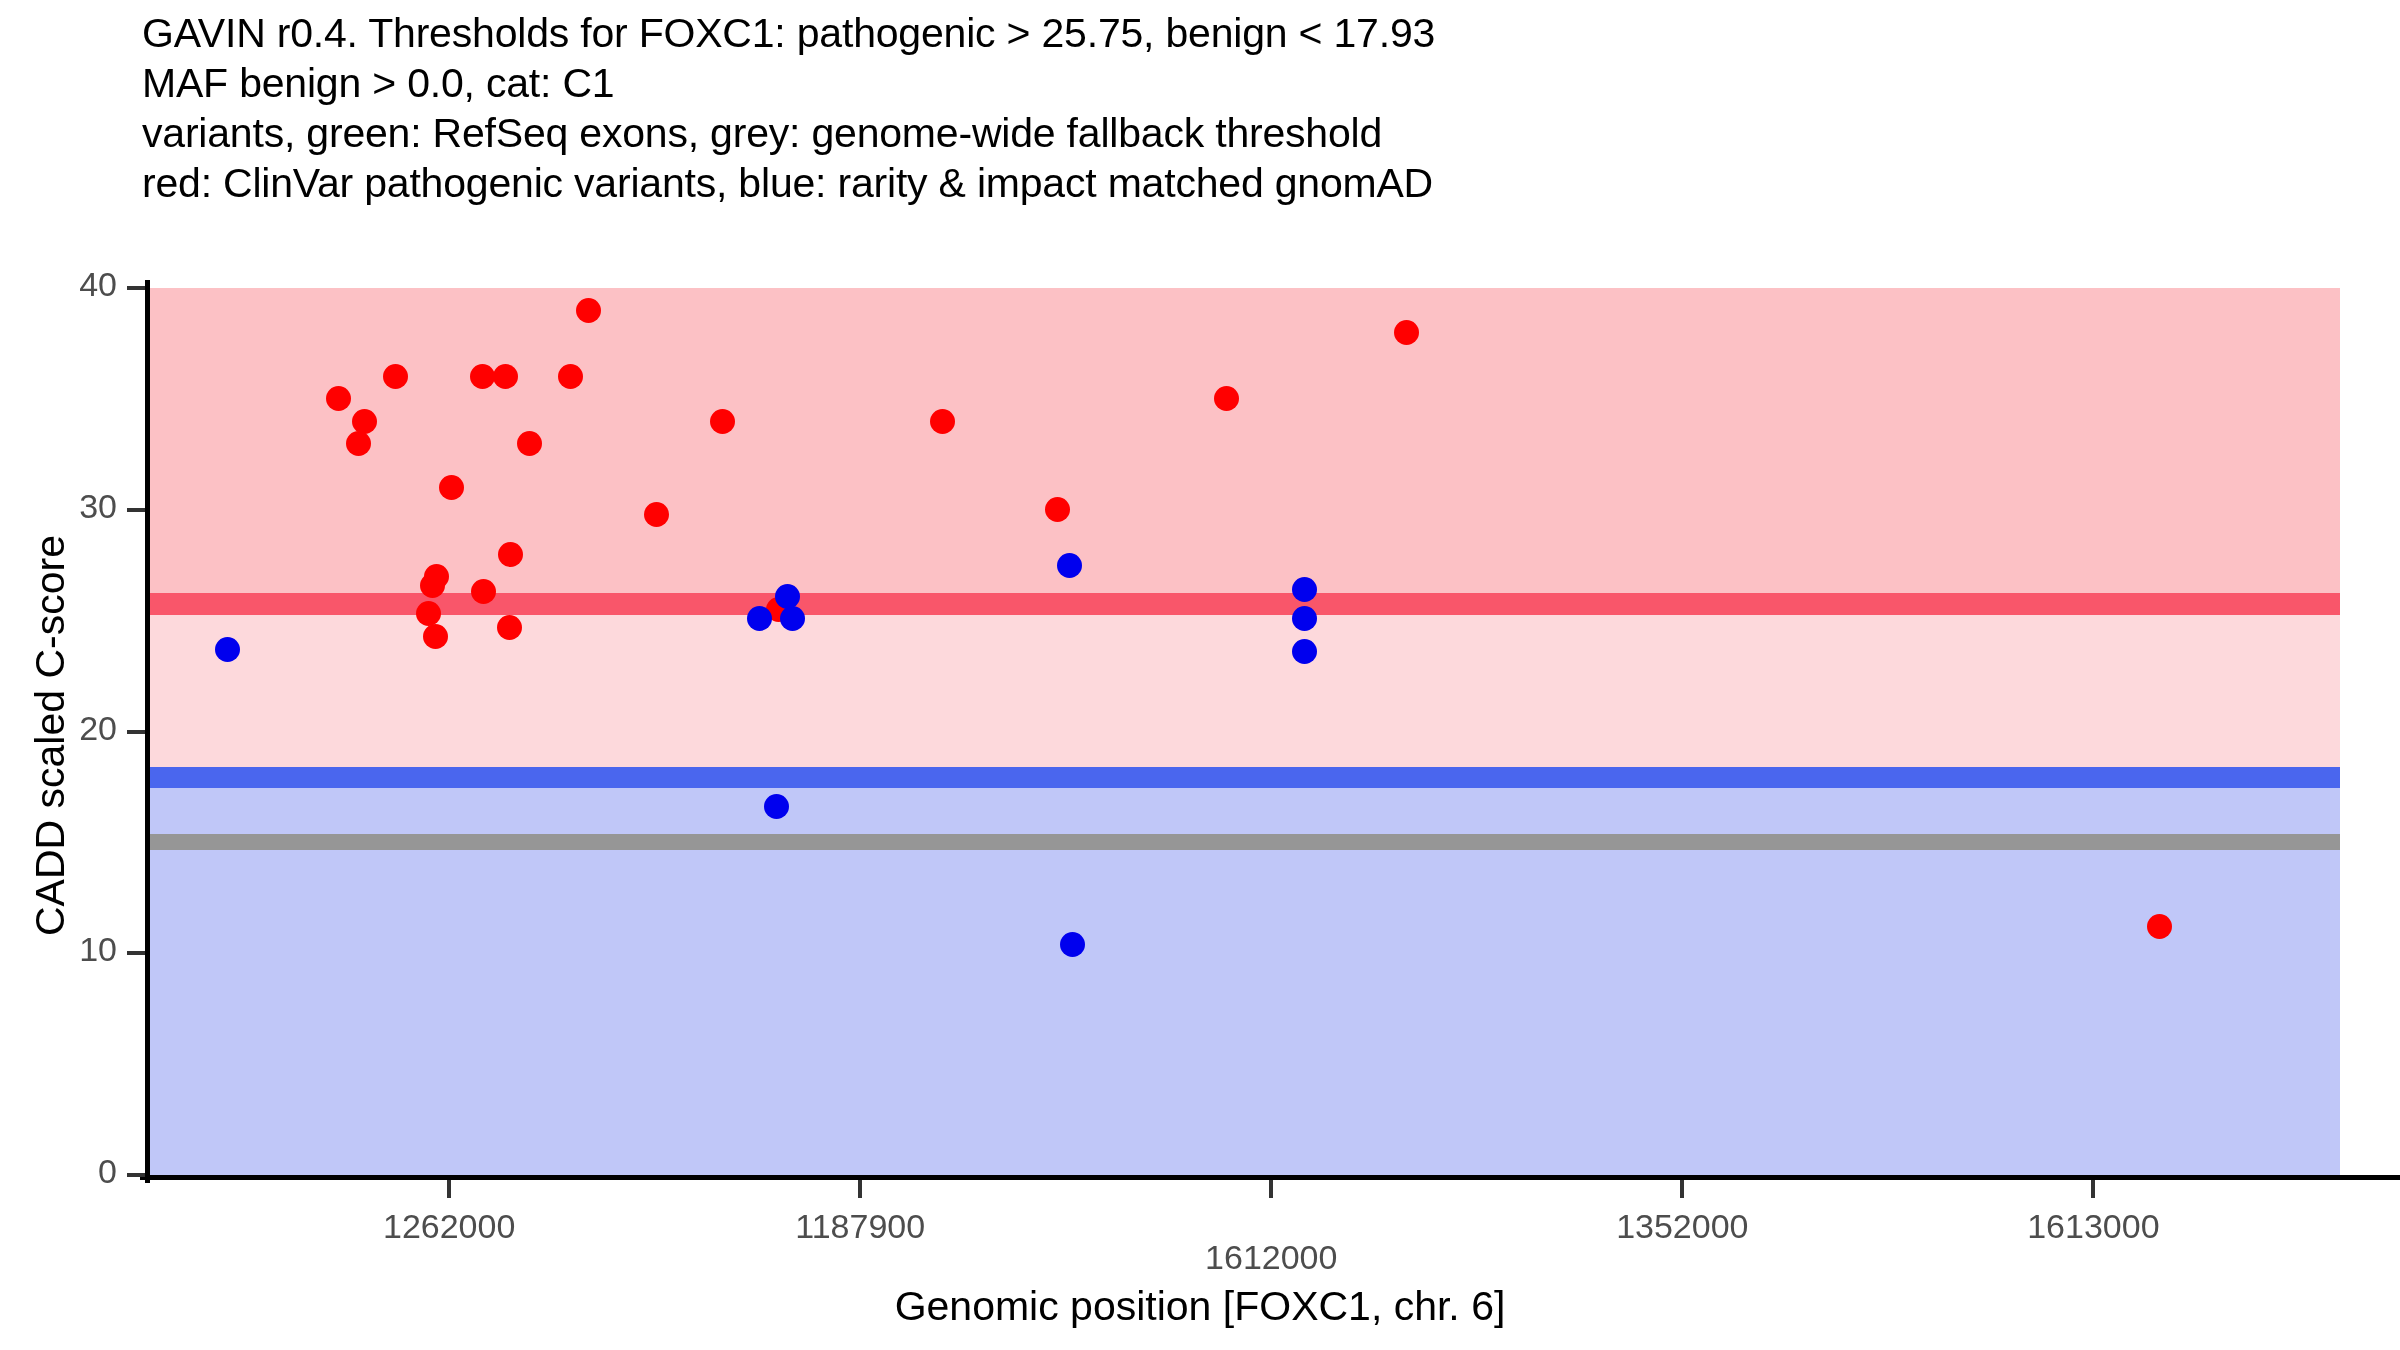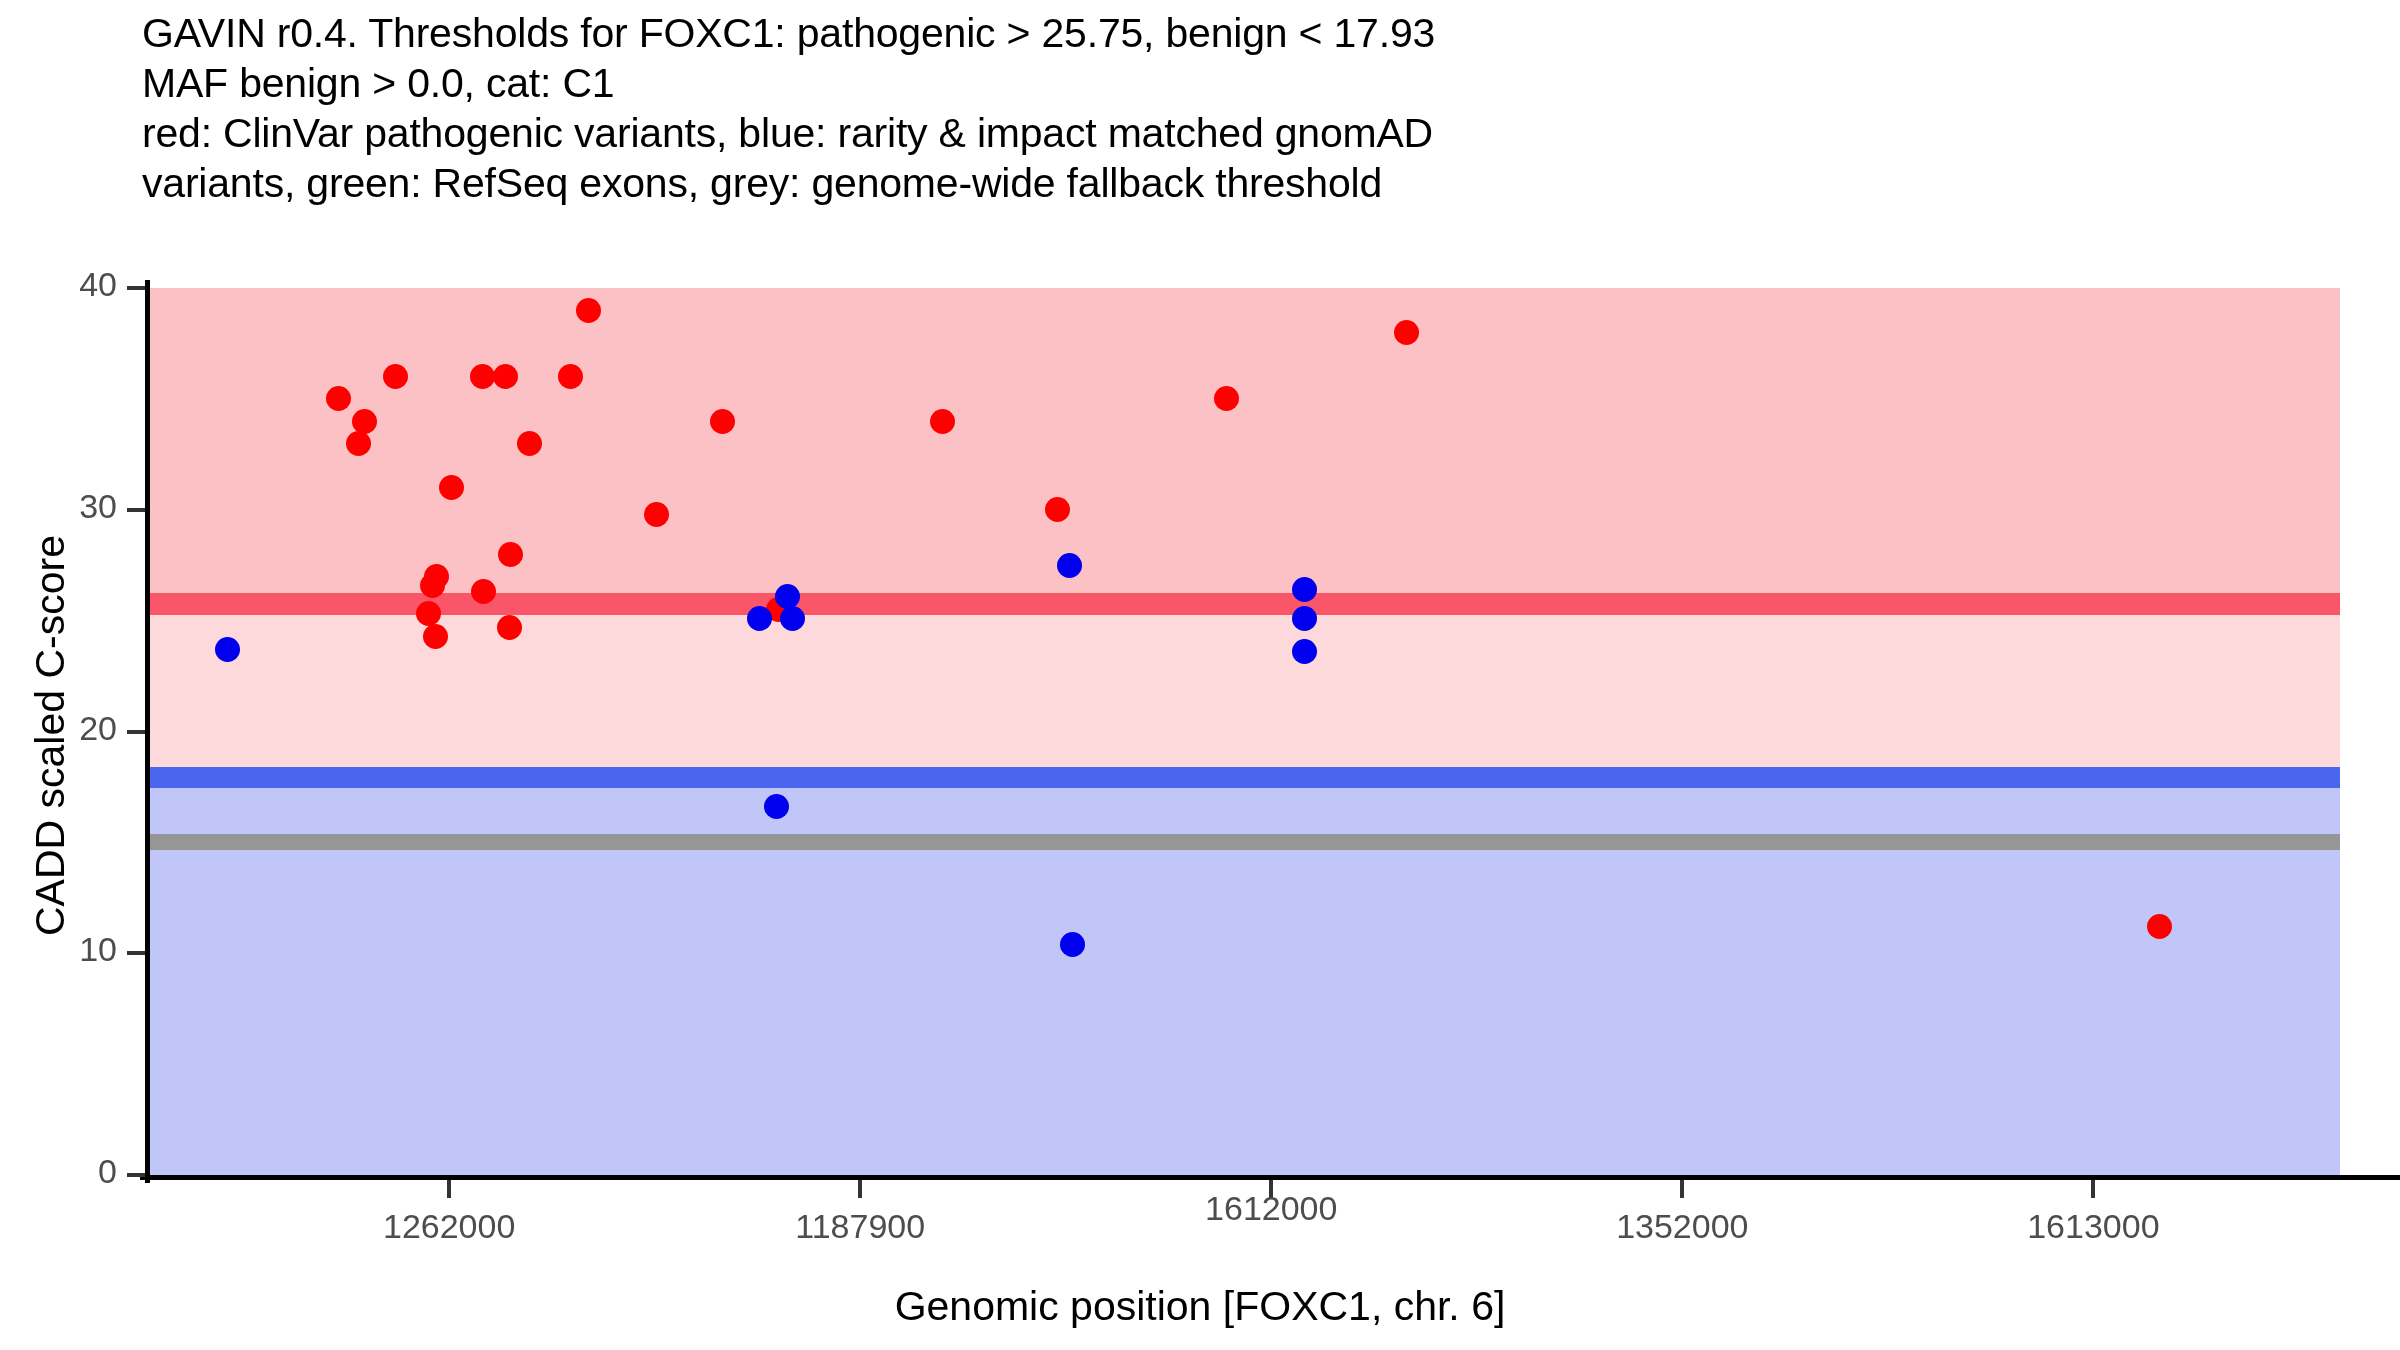--- a/index.html
+++ b/index.html
@@ -82,22 +82,22 @@
   }
 </style>
 </head>
 <body>
 
 <div id="root">
 
   <div class="title-block">
     <div class="title-line">GAVIN r0.4. Thresholds for FOXC1: pathogenic &gt; 25.75, benign &lt; 17.93</div>
     <div class="title-line">MAF benign &gt; 0.0, cat: C1</div>
+    <div class="title-line">variants, green: RefSeq exons, grey: genome-wide fallback threshold</div>
     <div class="title-line">red: ClinVar pathogenic variants, blue: rarity &amp; impact matched gnomAD</div>
-    <div class="title-line">variants, green: RefSeq exons, grey: genome-wide fallback threshold</div>
   </div>
 
   <div class="plot-outer">
     <div class="panel" id="panel">
         <div class="band" style="top: 0px; height: 315.994px; background: rgb(252, 193, 197);"></div>
         <div class="band" style="top: 315.994px; height: 173.409px; background: rgb(253, 217, 220);"></div>
         <div class="band" style="top: 489.402px; height: 397.598px; background: rgb(192, 199, 248);"></div>
         <div class="band" style="top: 304.994px; height: 22px; background: rgb(249, 86, 106);"></div>
         <div class="band" style="top: 478.902px; height: 21px; background: rgb(74, 102, 238);"></div>
         <div class="band" style="top: 546.375px; height: 16px; background: rgb(150, 150, 150);"></div>
@@ -153,21 +153,21 @@
         <div class="ytick-label" style="left: -5px; top: 486.75px; width: 122px;">30</div>
         <div class="tick" style="left: 127px; top: 286px; width: 18px; height: 4px;"></div>
         <div class="ytick-label" style="left: -5px; top: 265px; width: 122px;">40</div>
       </div>
     <div id="xticks">
         <div class="tick" style="left: 447.176px; top: 1180px; width: 4px; height: 18px;"></div>
         <div class="xtick-label" style="left: 299.176px; top: 1207px; width: 300px;">1262000</div>
         <div class="tick" style="left: 858.225px; top: 1180px; width: 4px; height: 18px;"></div>
         <div class="xtick-label" style="left: 710.225px; top: 1207px; width: 300px;">1187900</div>
         <div class="tick" style="left: 1269.27px; top: 1180px; width: 4px; height: 18px;"></div>
-        <div class="xtick-label" style="left: 1121.27px; top: 1189px; width: 300px;">1612000</div>
+        <div class="xtick-label" style="left: 1121.27px; top: 1238px; width: 300px;">1612000</div>
         <div class="tick" style="left: 1680.32px; top: 1180px; width: 4px; height: 18px;"></div>
         <div class="xtick-label" style="left: 1532.32px; top: 1207px; width: 300px;">1352000</div>
         <div class="tick" style="left: 2091.37px; top: 1180px; width: 4px; height: 18px;"></div>
         <div class="xtick-label" style="left: 1943.37px; top: 1207px; width: 300px;">1613000</div>
       </div>
 
     <div class="xaxis-title">Genomic position [FOXC1, chr. 6]</div>
     <div class="yaxis-title">CADD scaled C-score</div>
   </div>
 </div>

